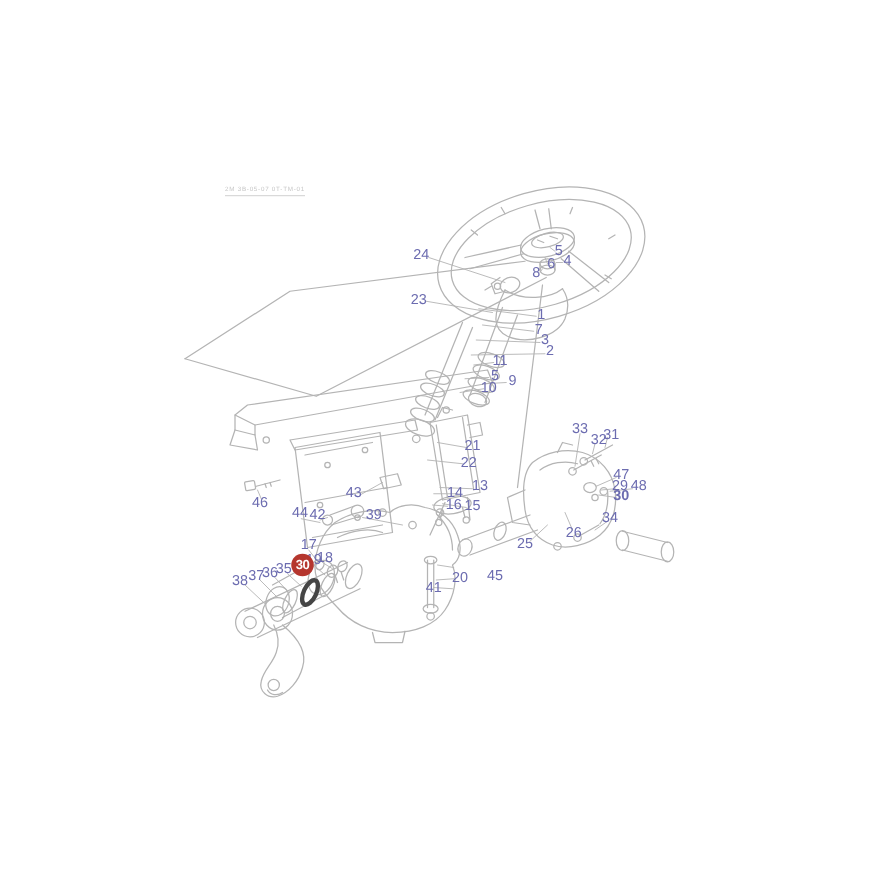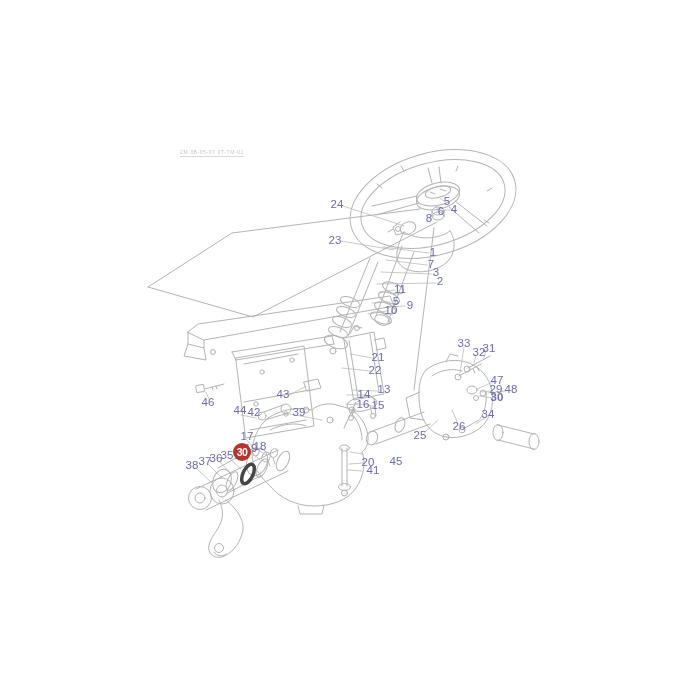--- a/index.html
+++ b/index.html
@@ -292,21 +292,21 @@
       <span class="part-label" style="left: 489px; top: 349px;">31</span>
       <span class="part-label" style="left: 479px; top: 353px;">32</span>
       <span class="part-label" style="left: 464px; top: 344px;">33</span>
       <span class="part-label" style="left: 488px; top: 415px;">34</span>
       <span class="part-label" style="left: 227px; top: 456px;">35</span>
       <span class="part-label" style="left: 216px; top: 459px;">36</span>
       <span class="part-label" style="left: 205px; top: 462px;">37</span>
       <span class="part-label" style="left: 192px; top: 466px;">38</span>
       <span class="part-label" style="left: 283px; top: 413px; margin-left: 16px;">39</span>
       <span class="part-label" style="left: 368px; top: 463px;">20</span>
-      <span class="part-label" style="left: 373px; top: 471px;">41</span>
+      <span class="part-label" style="left: 347px; top: 471px;">41</span>
       <span class="part-label" style="left: 254px; top: 413px;">42</span>
       <span class="part-label" style="left: 283px; top: 395px;">43</span>
       <span class="part-label" style="left: 240px; top: 411px;">44</span>
       <span class="part-label" style="left: 368px; top: 462px; margin-left: 28px;">45</span>
       <span class="part-label" style="left: 208px; top: 403px;">46</span>
       <div class="highlight-badge" style="left: 242px; top: 452px;">30</div>
     </div>
 </div>
 
 </body></html>

